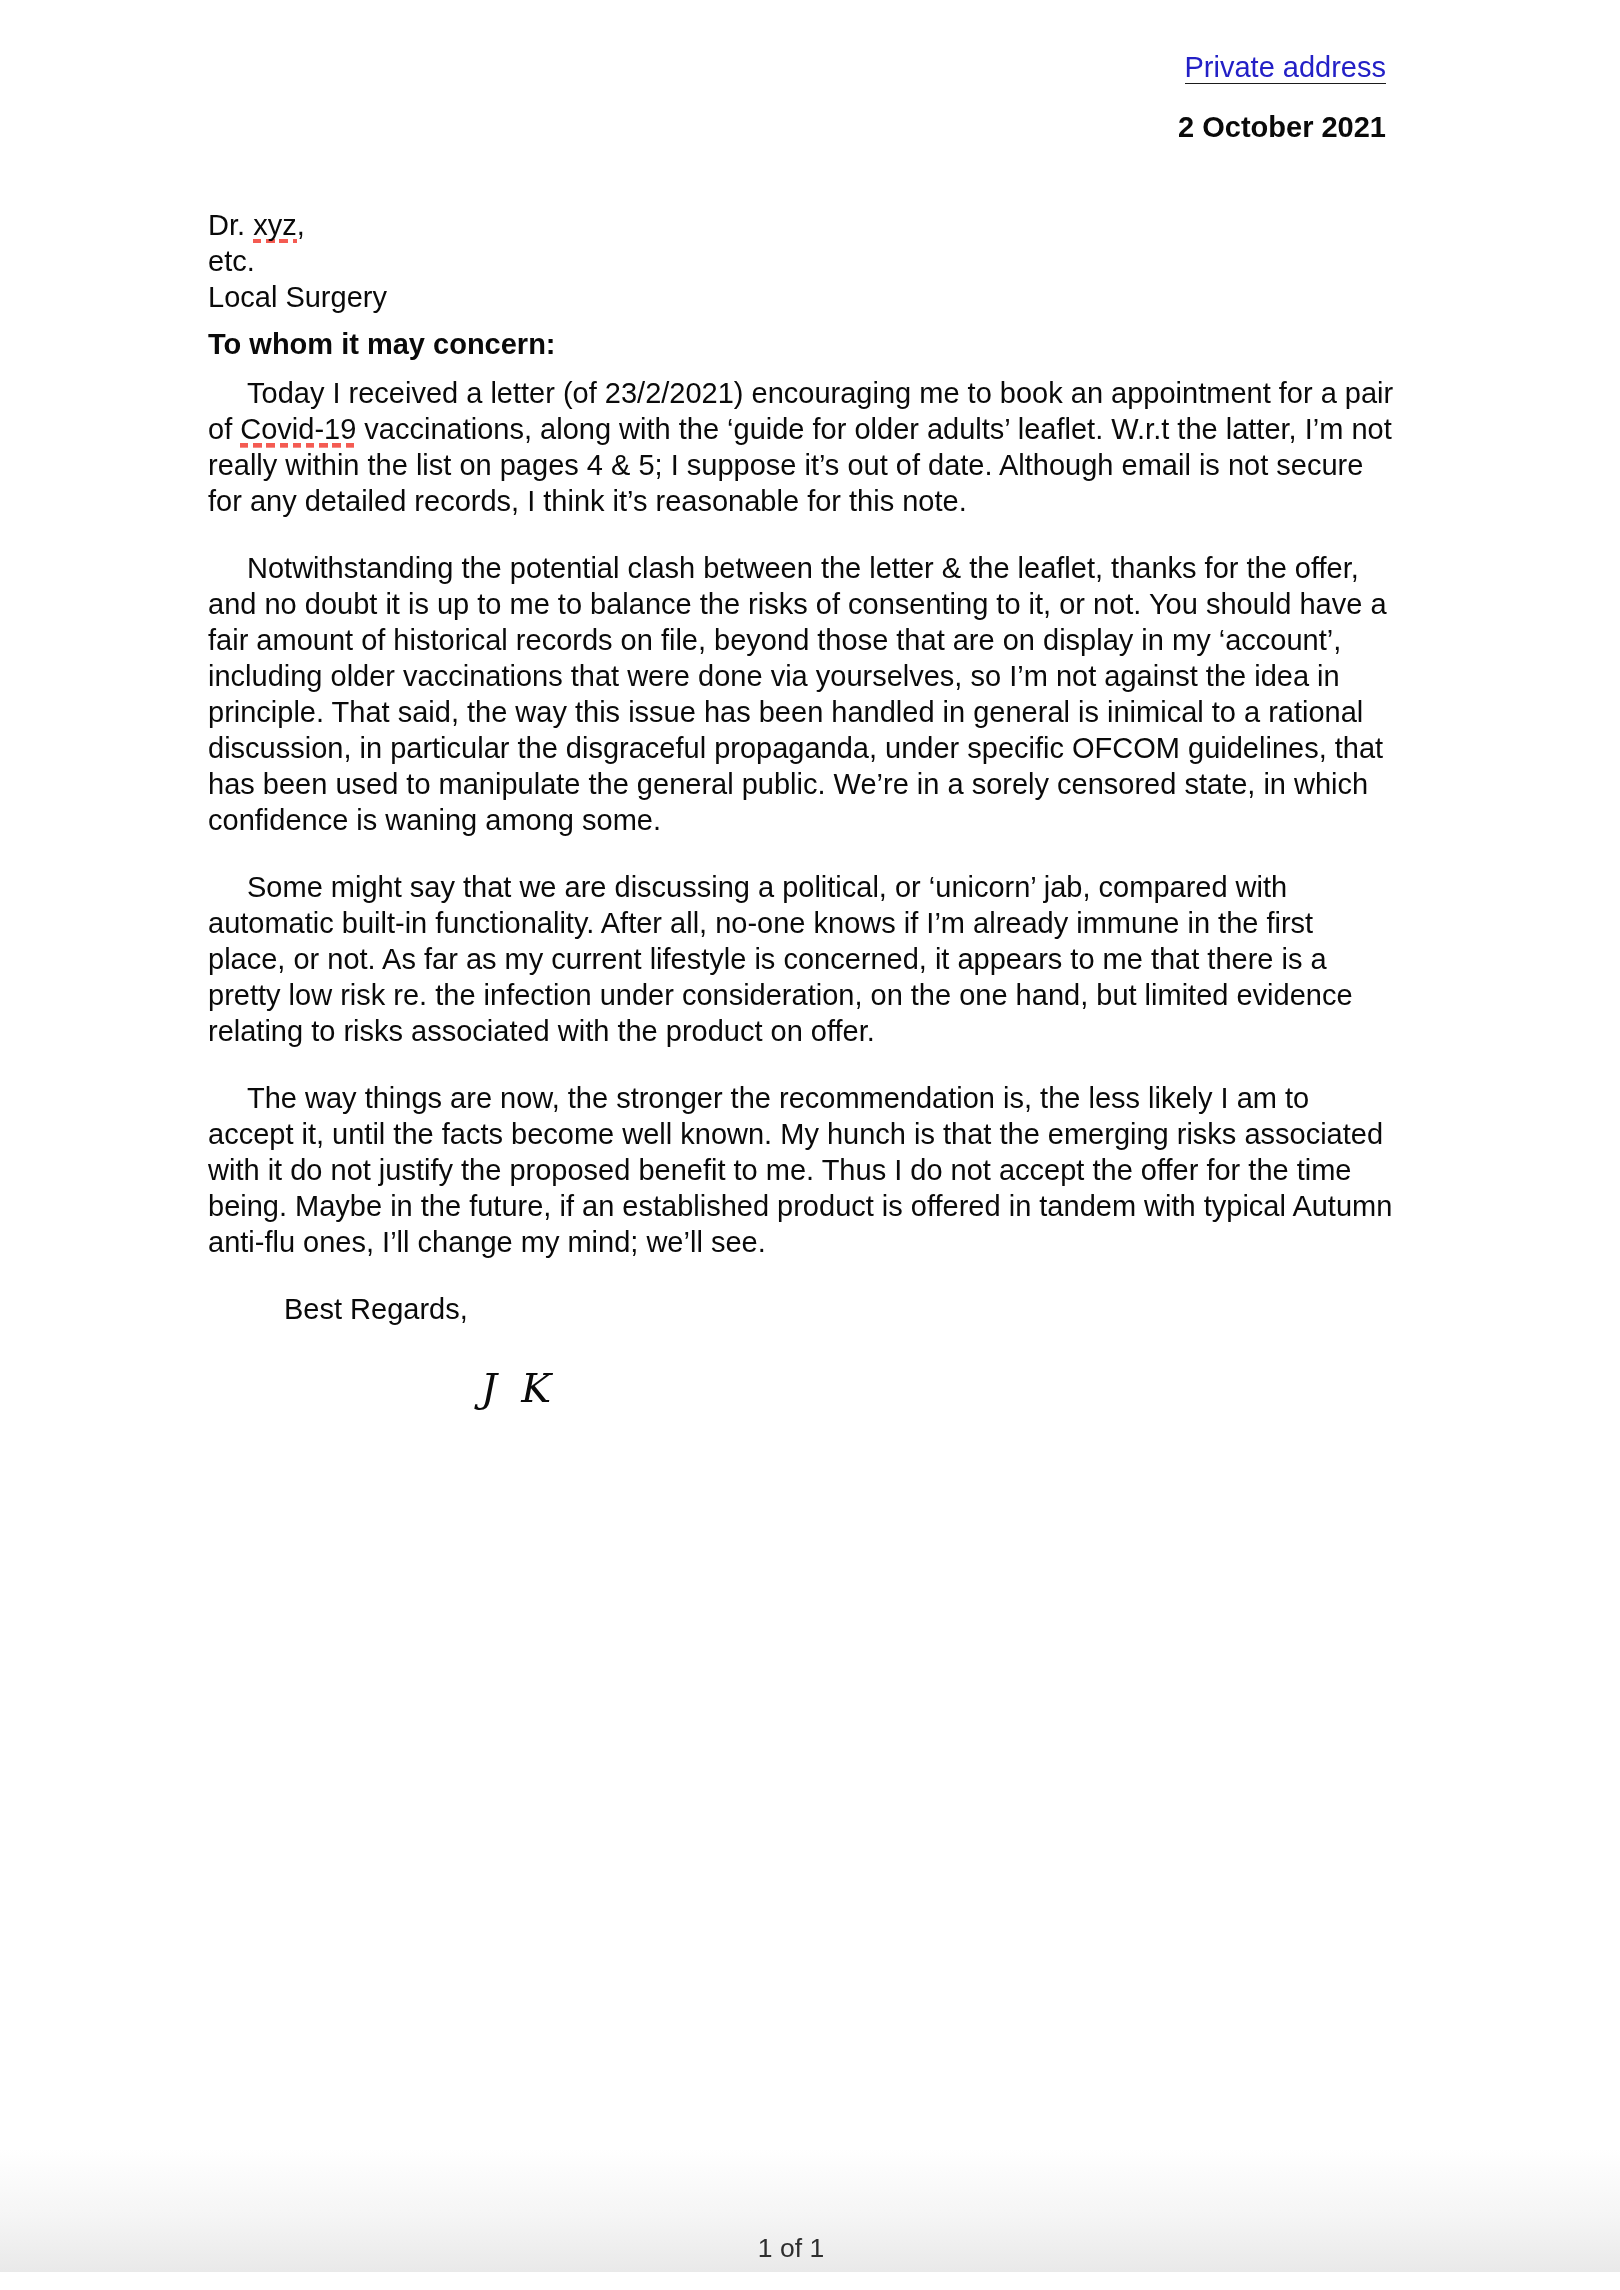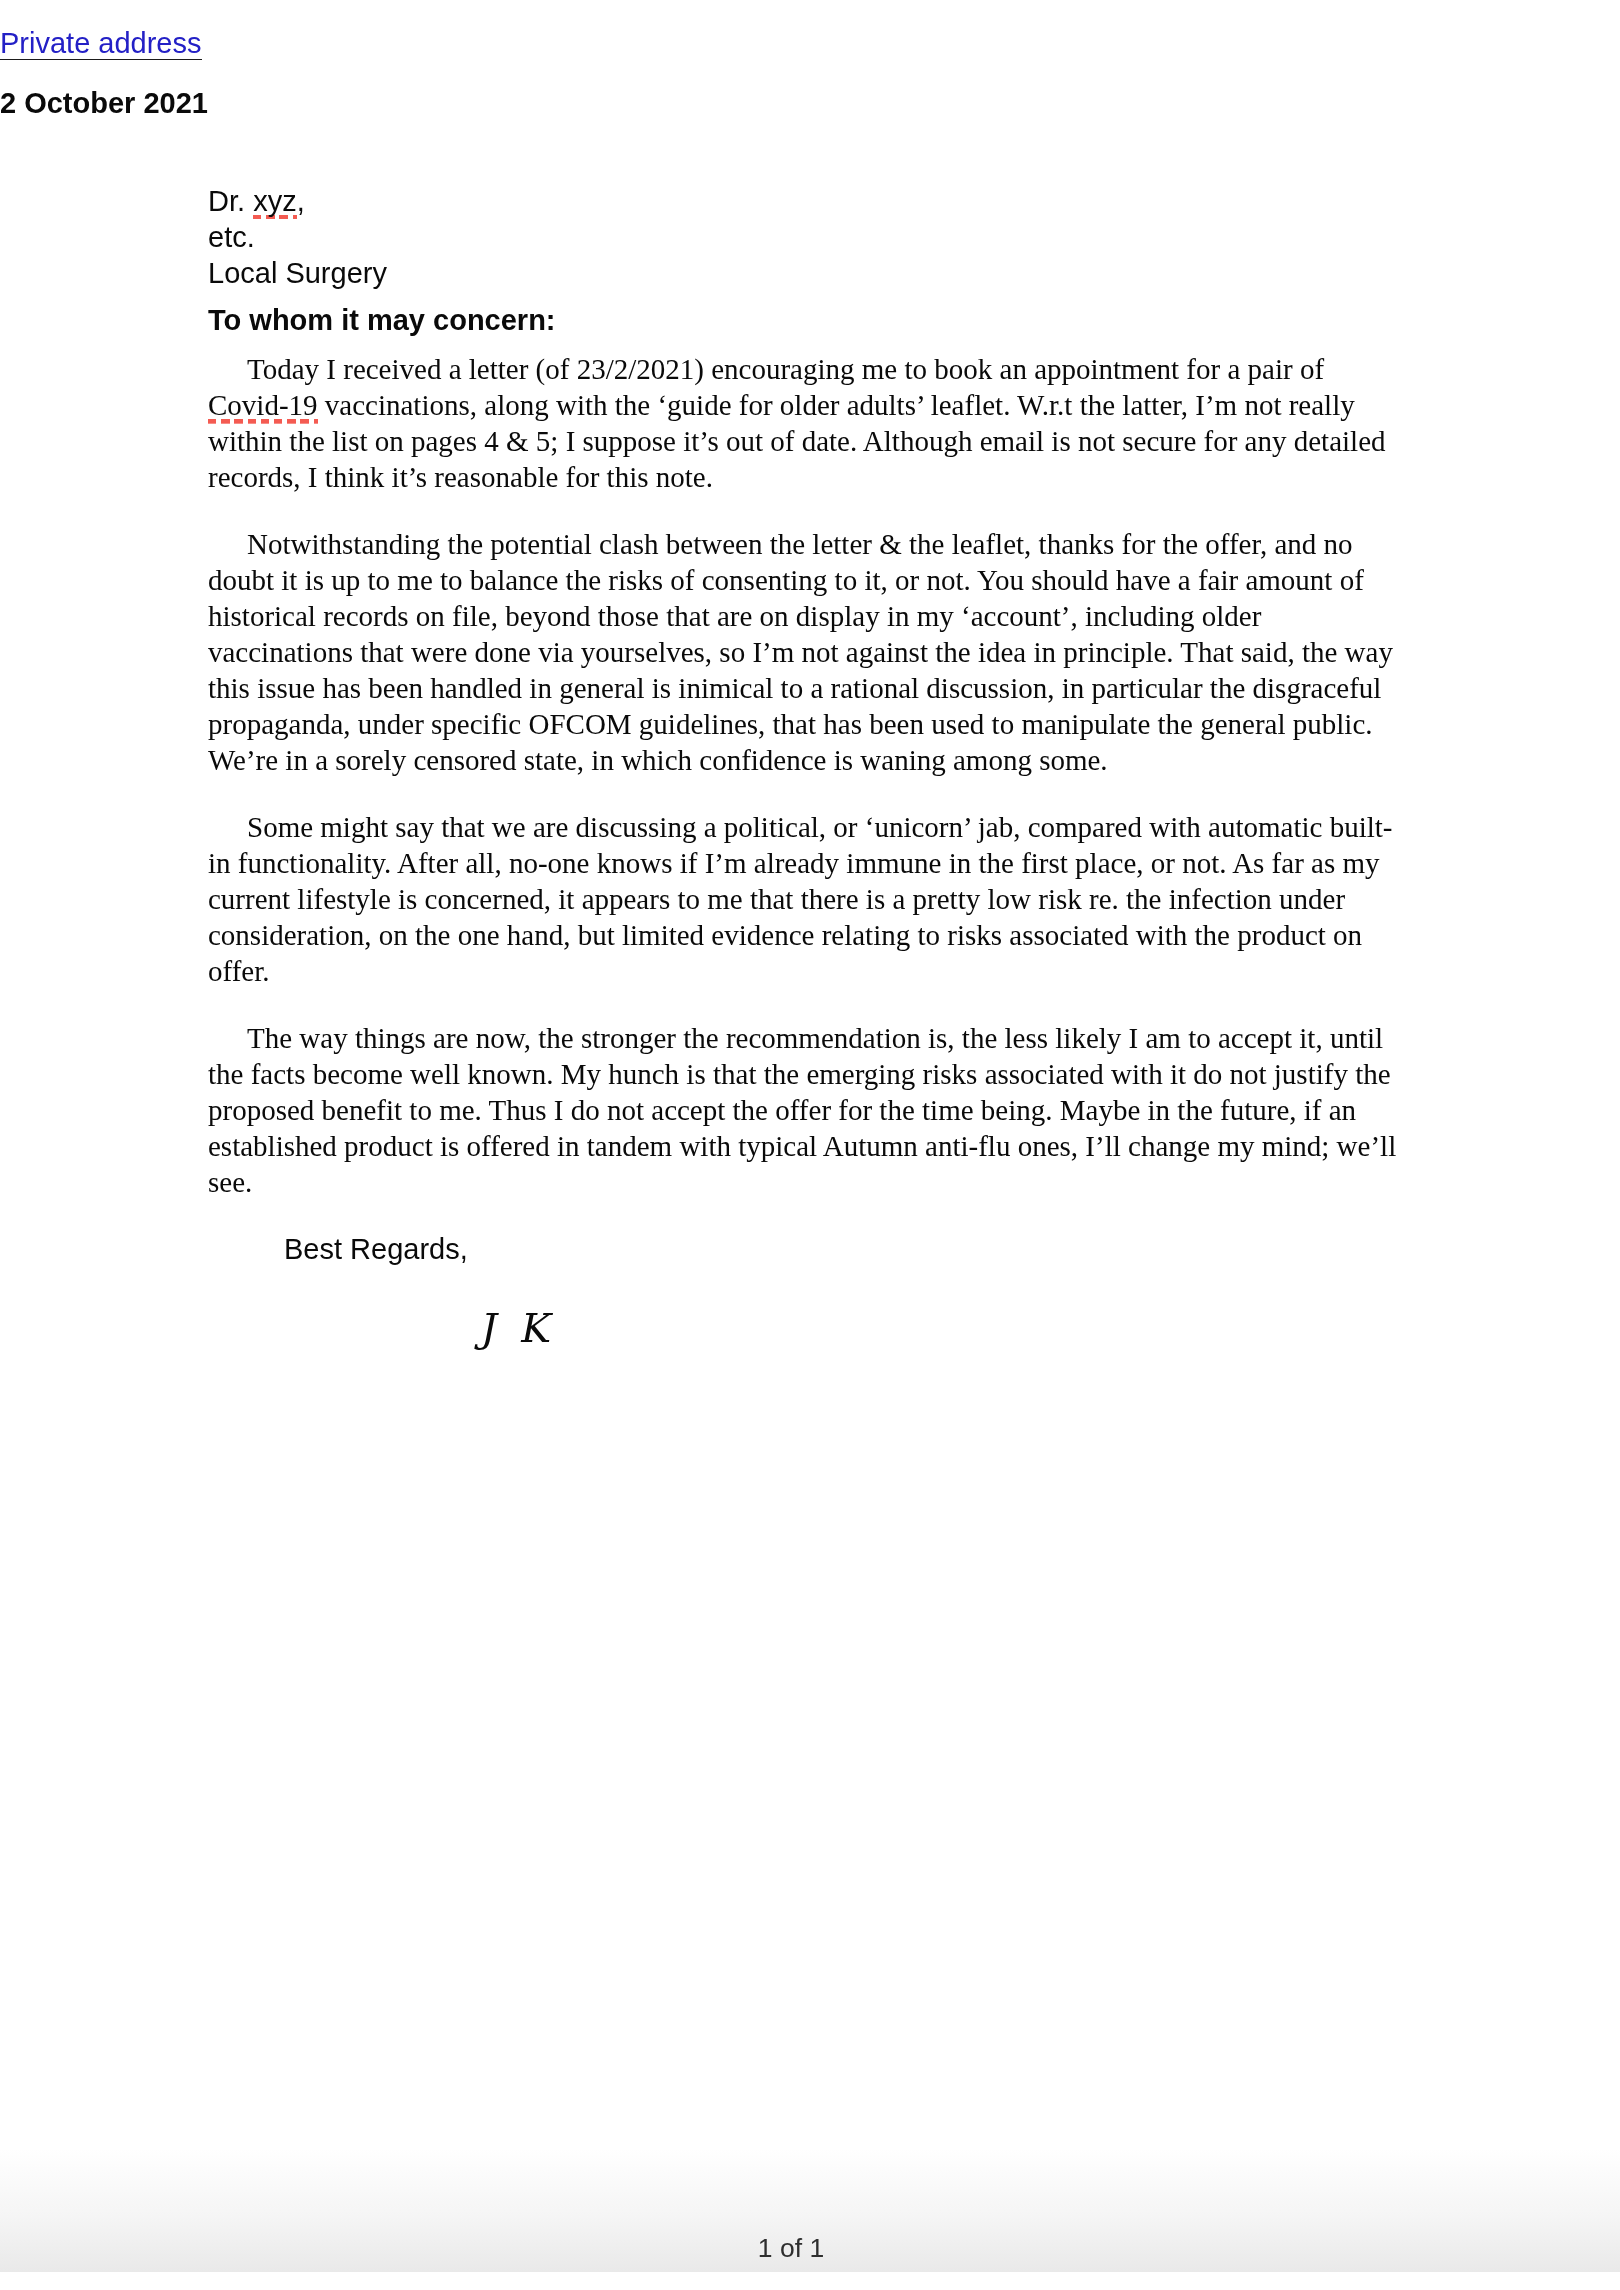--- a/index.html
+++ b/index.html
@@ -14,20 +14,22 @@
     background: #ffffff;
     overflow: hidden;
     font-family: "Liberation Sans", "DejaVu Sans", sans-serif;
     color: #0a0a0a;
     font-size: 29px;
     line-height: 36px;
   }
   .letterhead {
     padding-top: 24.6px;
     padding-right: 234px;
+    text-align: right;
+    margin-top: 24px;
   }
   .letterhead a {
     color: #2320c6;
     text-decoration: none;
     border-bottom: 1.9px solid #1b1b1b;
     cursor: pointer;
   }
   .date {
     margin-top: 24px;
     font-weight: 700;
@@ -53,21 +55,20 @@
   .salutation {
     margin: 11.4px 0 13.2px 0;
     text-align: left;
     font-weight: 700;
     font-size: 29px;
     line-height: 36px;
   }
   .para {
     margin: 0 12px 31px 0;
     text-indent: 39px;
-    font-family: Liberation Serif, serif;
   }
   .closing {
     margin: 4.7px 0 0 0;
     text-indent: 76px;
   }
   .signature {
     margin: 28px 0 0 273px;
     font-family: "DejaVu Serif", "Liberation Serif", serif;
     font-style: italic;
     font-size: 40px;

